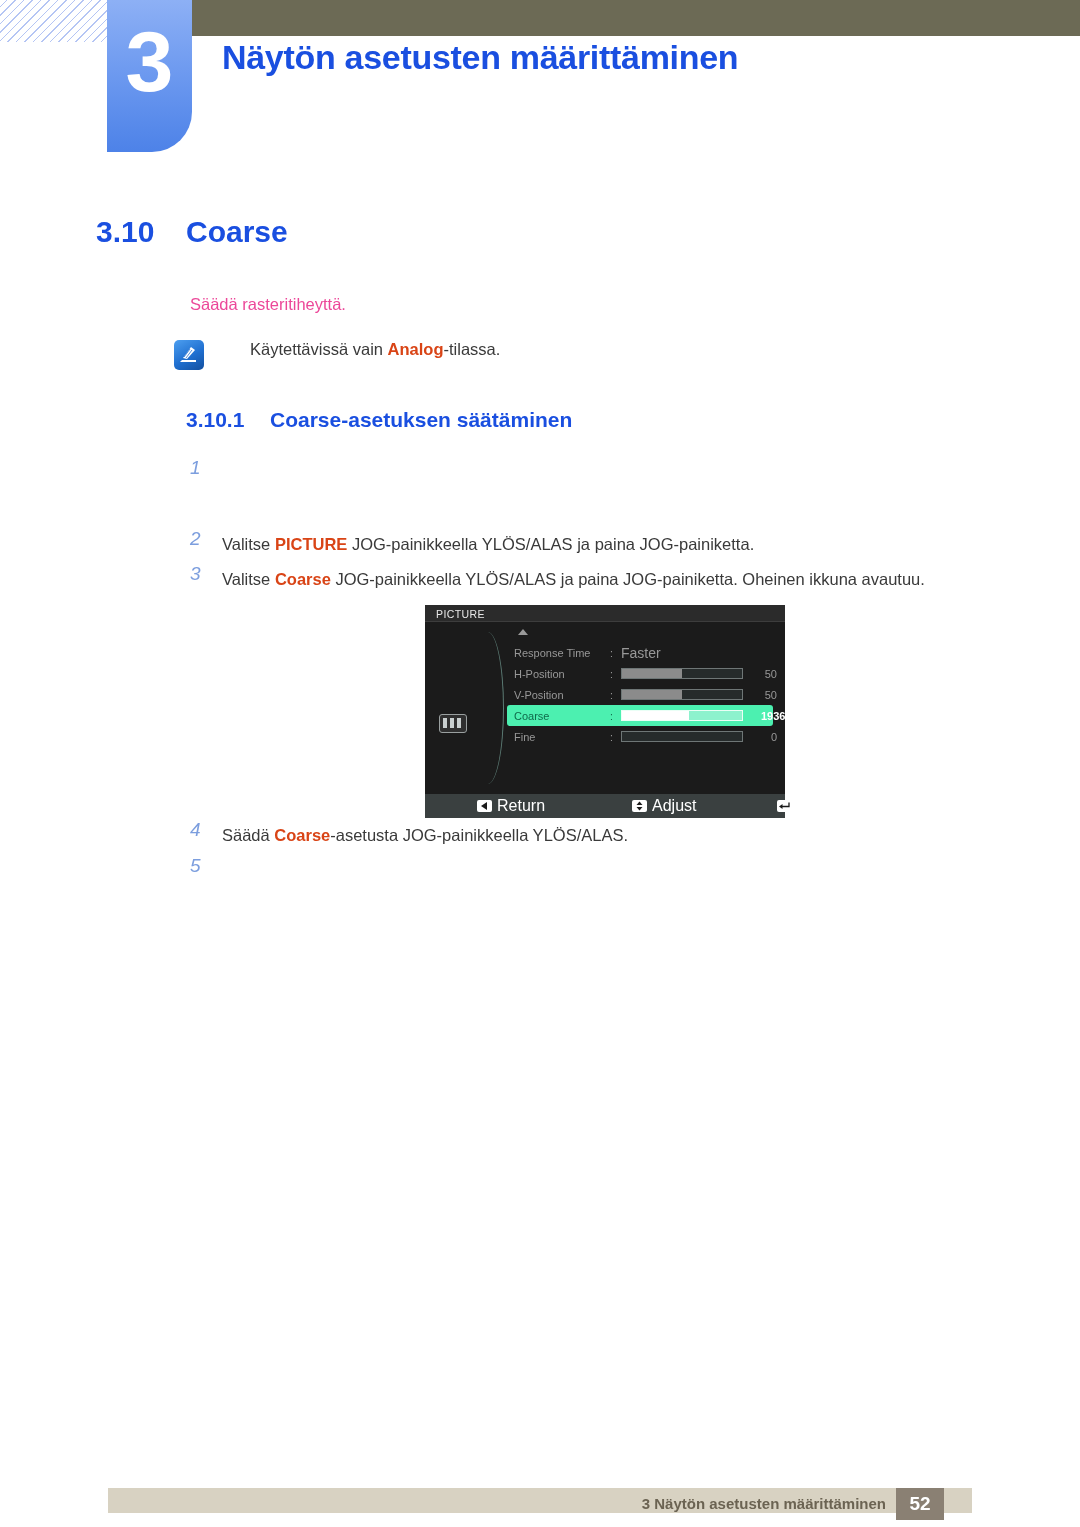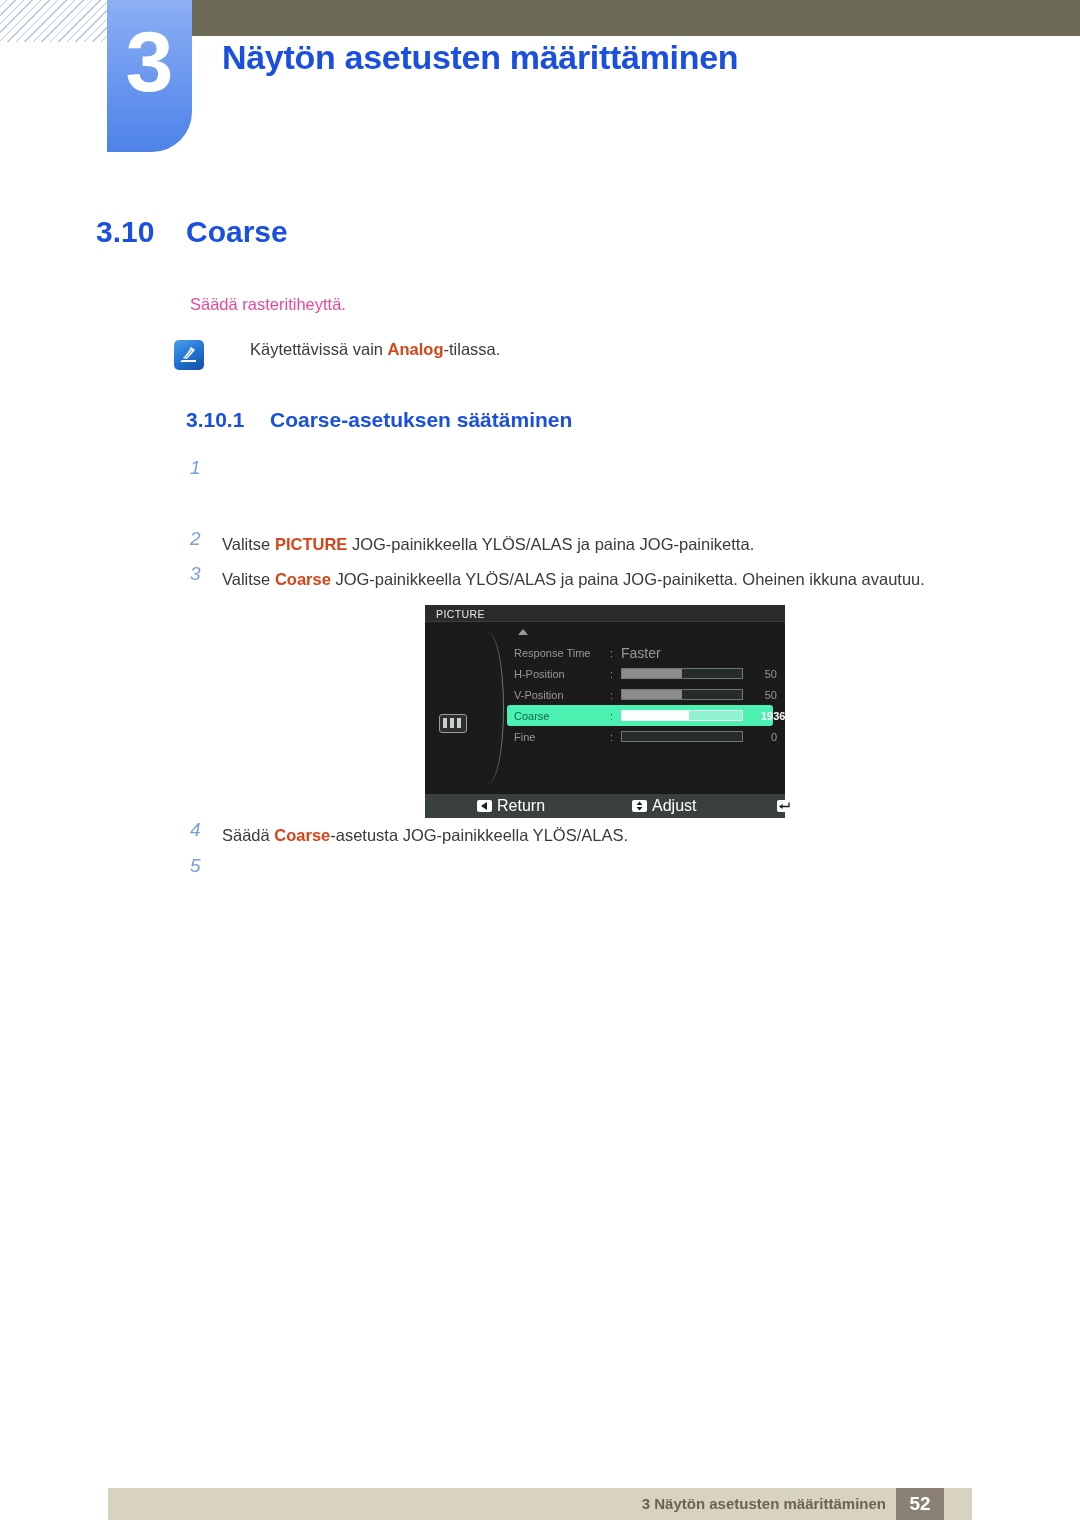--- a/index.html
+++ b/index.html
@@ -305,21 +305,21 @@
     border-radius: 2px;
     position: relative;
     flex: none;
   }
   .fbtn svg { position: absolute; left: 0; top: 0; }
 
   
   .pg-foot {
     position: absolute;
     left: 108px; top: 1488px;
-    width: 864px; height: 32px;
+    width: 864px; height: 25px;
     background: #d8d2c2;
   }
   .pg-foot-text {
     position: absolute;
     right: 86px; top: 7px;
     font-size: 15px;
     font-weight: bold;
     color: #6b6352;
     white-space: nowrap;
   }

